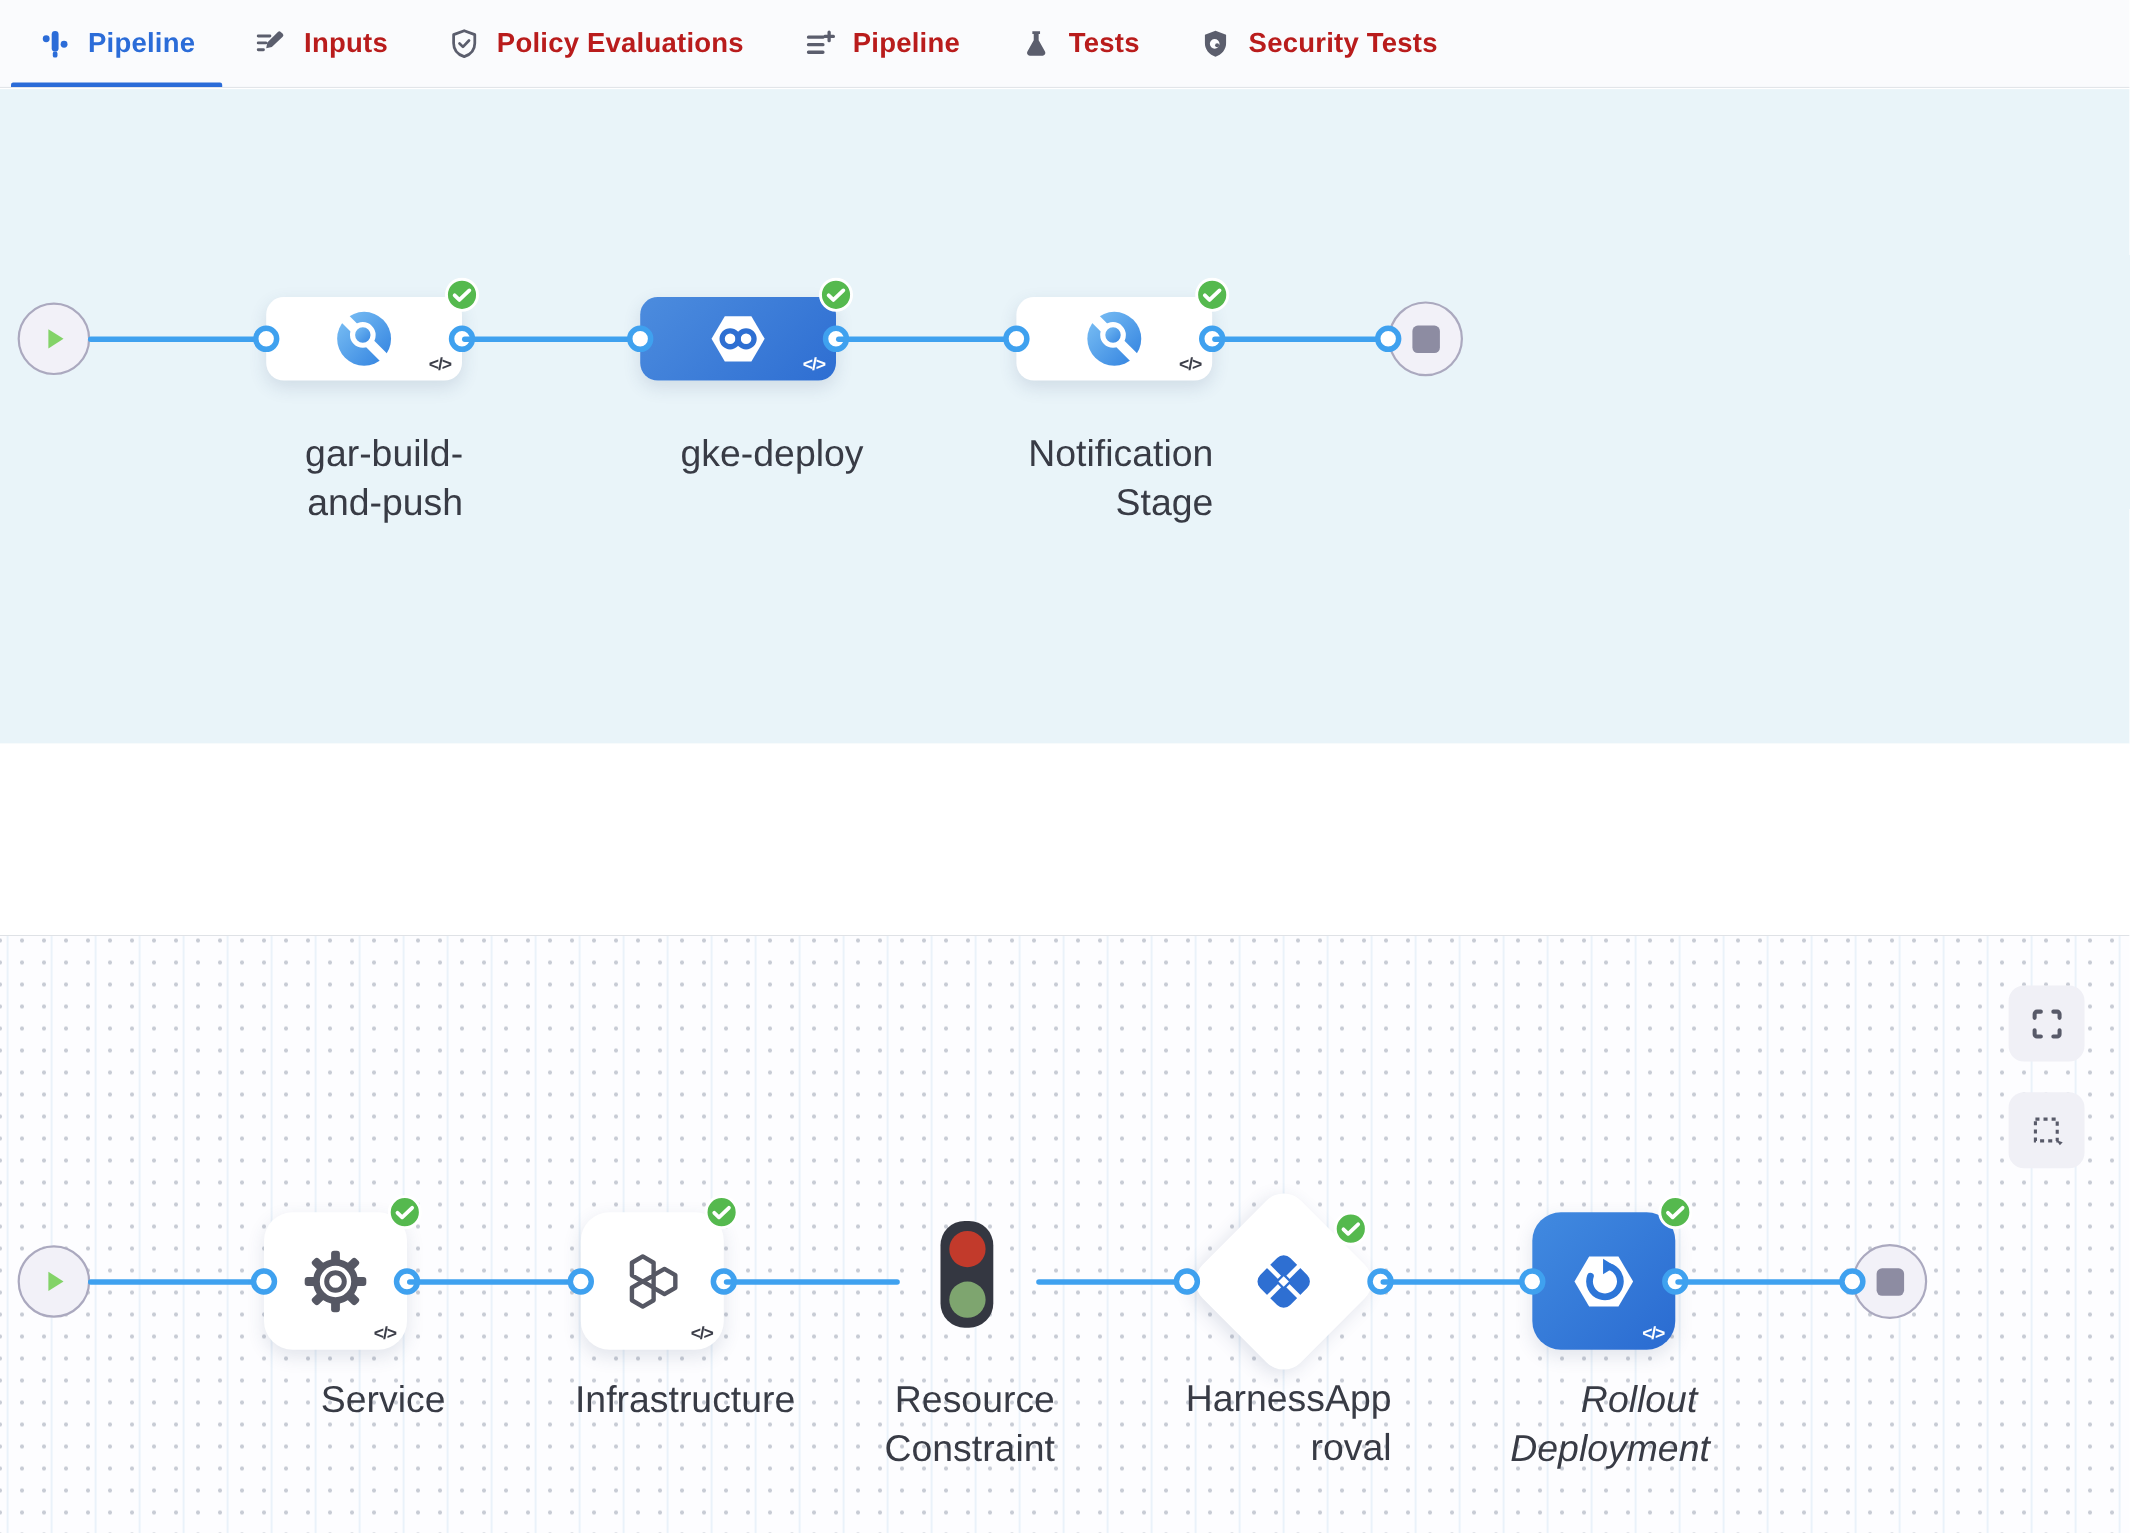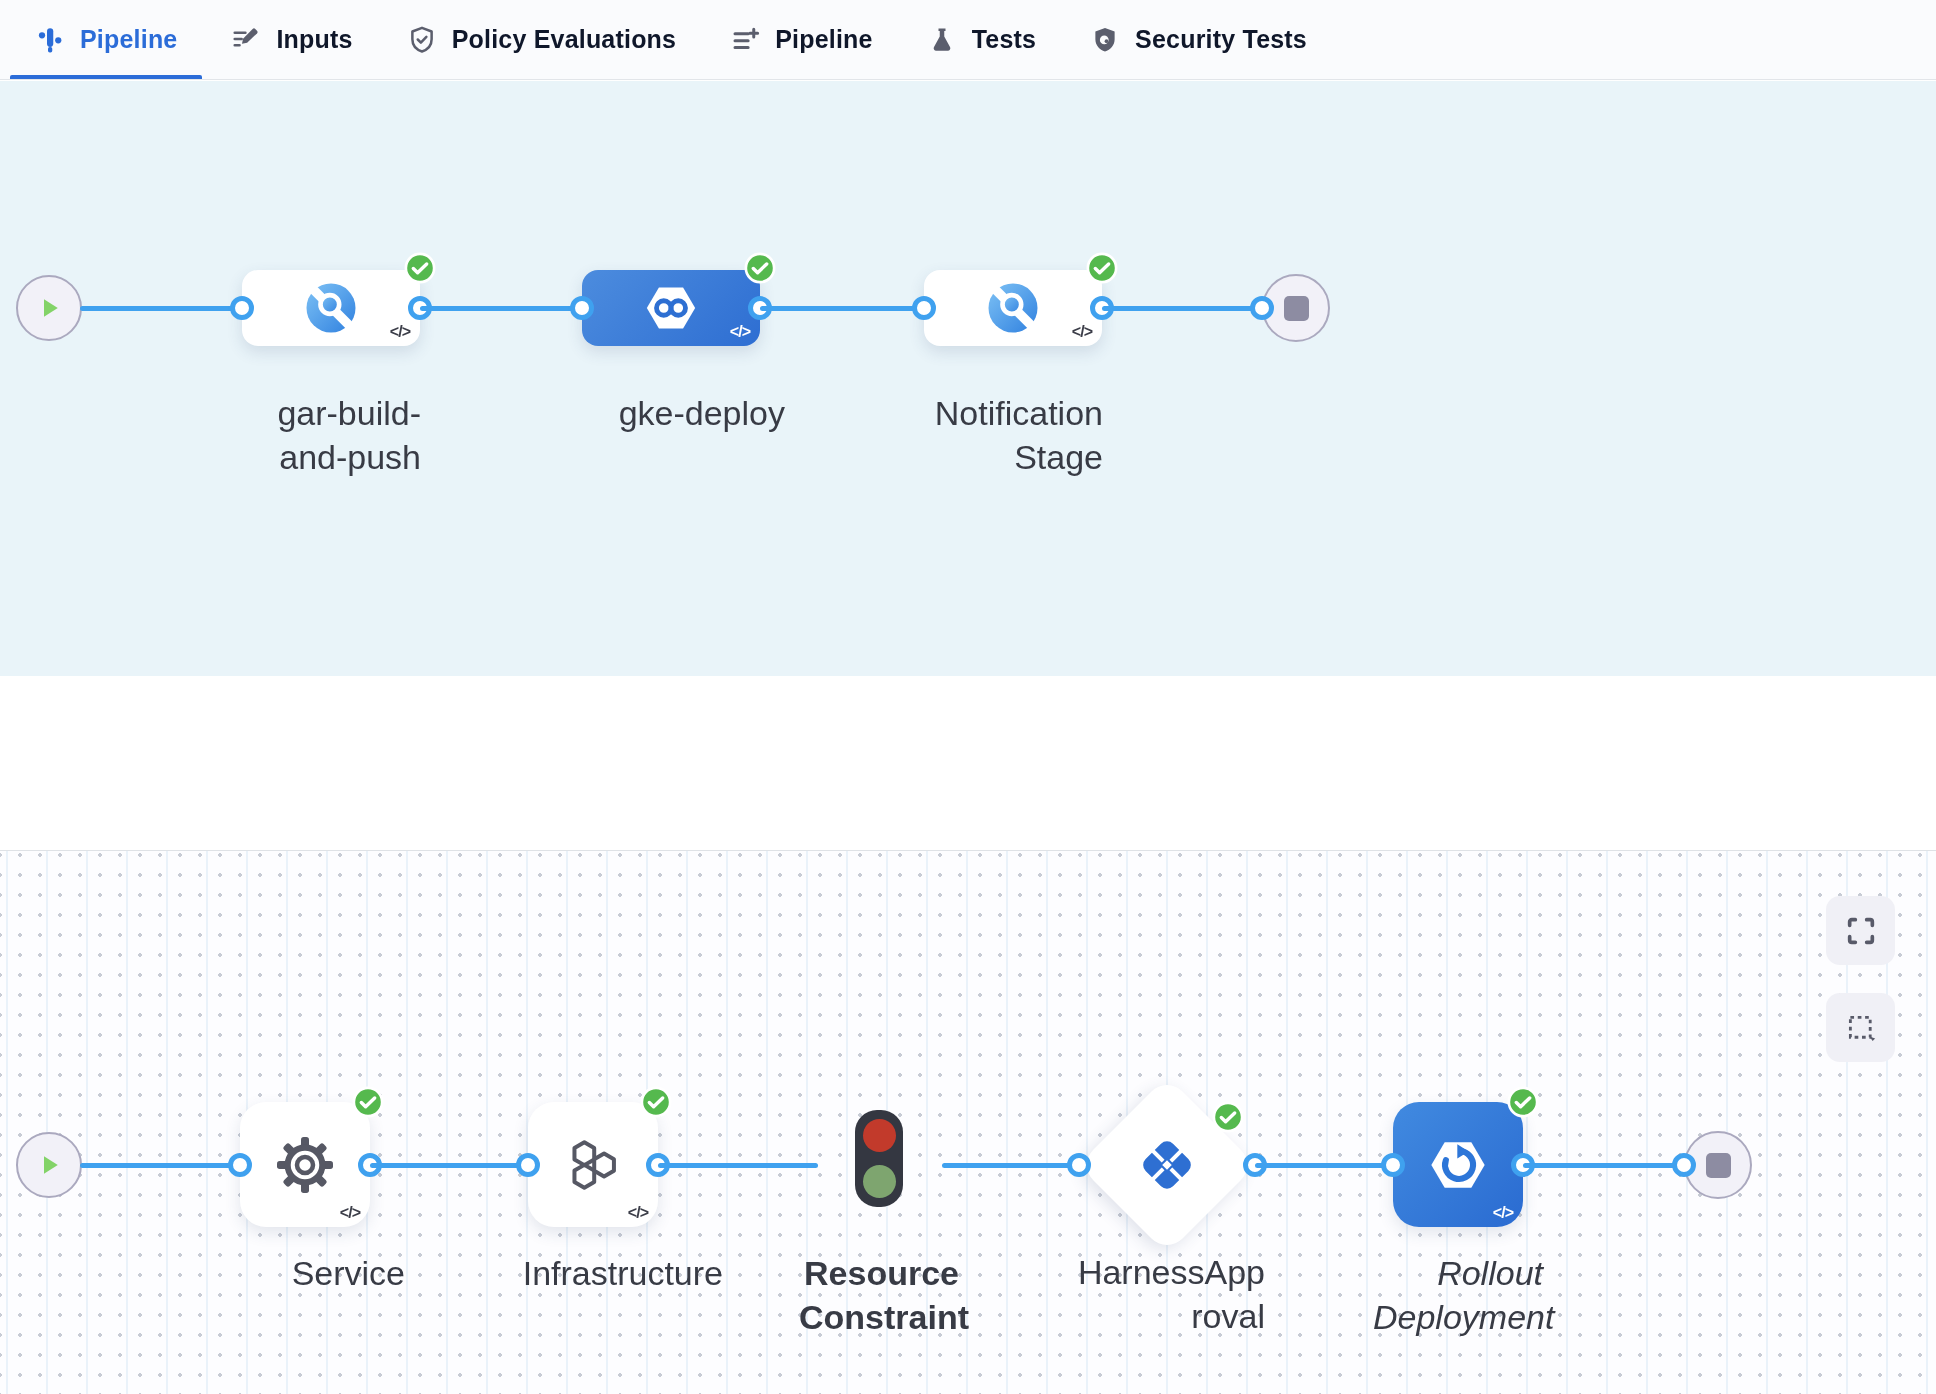--- a/index.html
+++ b/index.html
@@ -6,21 +6,21 @@
   html,body { width:1936px; height:1394px; overflow:hidden; background:#fff;
     font-family:"Liberation Sans", sans-serif; }
   .app { position:relative; width:1892px; height:1394px; }
 
   
   .tabbar { position:absolute; left:0; top:0; width:1936px; height:80px;
     background:#fafbfd; border-bottom:1px solid #e2e5e9;
     display:flex; align-items:stretch; padding-left:8px; }
   .tab { position:relative; display:flex; align-items:center; gap:15px;
     padding:0 27px; cursor:pointer; }
-  .tab .tab-label { font-size:25px; font-weight:600; color:#0f172a; letter-spacing:.2px; }
+  .tab .tab-label { font-size:25px; font-weight:600; color:#b91c1c; letter-spacing:.2px; }
   .tab.active .tab-label { color:#2b6cd8; }
   .tab.active::after { content:""; position:absolute; left:2px; right:2px; bottom:0;
     height:4px; background:#2b6cd8; border-radius:2px 2px 0 0; }
   .tab svg { width:30px; height:30px; flex:0 0 auto; }
 
   
   .stage-panel { position:absolute; left:0; top:81px; width:1936px; height:595px;
     background:#e9f4f9; }
 
   .conn-line { position:absolute; height:5px; background:#3fa1ef; border-radius:3px; }
@@ -335,21 +335,21 @@
 
     <div class="conn-line" style="left:1523px; top:312px; width:161px;"></div>
 
     <div class="terminal-node" style="left:1684px; top:280px; width:68px; height:68px;">
       <div class="stop-square"></div>
     </div>
     <div class="conn-dot" style="left:1672px; top:302px;"></div>
 
     <div class="node-label" style="left:205px; top:400px; width:200px;">Service</div>
     <div class="node-label" style="left:463px; top:400px; width:260px;">Infrastructure</div>
-    <div class="node-label" style="left:799px; top:400px; width:160px;font-weight:bold;">Resource Constraint</div>
+    <div class="node-label" style="left:799px; top:400px; width:160px;">Resource Constraint</div>
     <div class="node-label" style="left:1068px; top:399px; width:197px; overflow-wrap:anywhere;">HarnessApproval</div>
     <div class="node-label" style="left:1373px; top:400px; width:170px;font-style:italic;">Rollout Deployment</div>
 
     <div class="ctl-btn" style="left:1826px; top:45px;">
       <svg viewBox="0 0 24 24" fill="none" stroke="#585a69" stroke-width="2.6" stroke-linecap="round">
         <path d="M4 8V5.5A1.5 1.5 0 0 1 5.5 4H8"></path>
         <path d="M16 4h2.5A1.5 1.5 0 0 1 20 5.5V8"></path>
         <path d="M20 16v2.5a1.5 1.5 0 0 1-1.5 1.5H16"></path>
         <path d="M8 20H5.5A1.5 1.5 0 0 1 4 18.5V16"></path>
       </svg>

